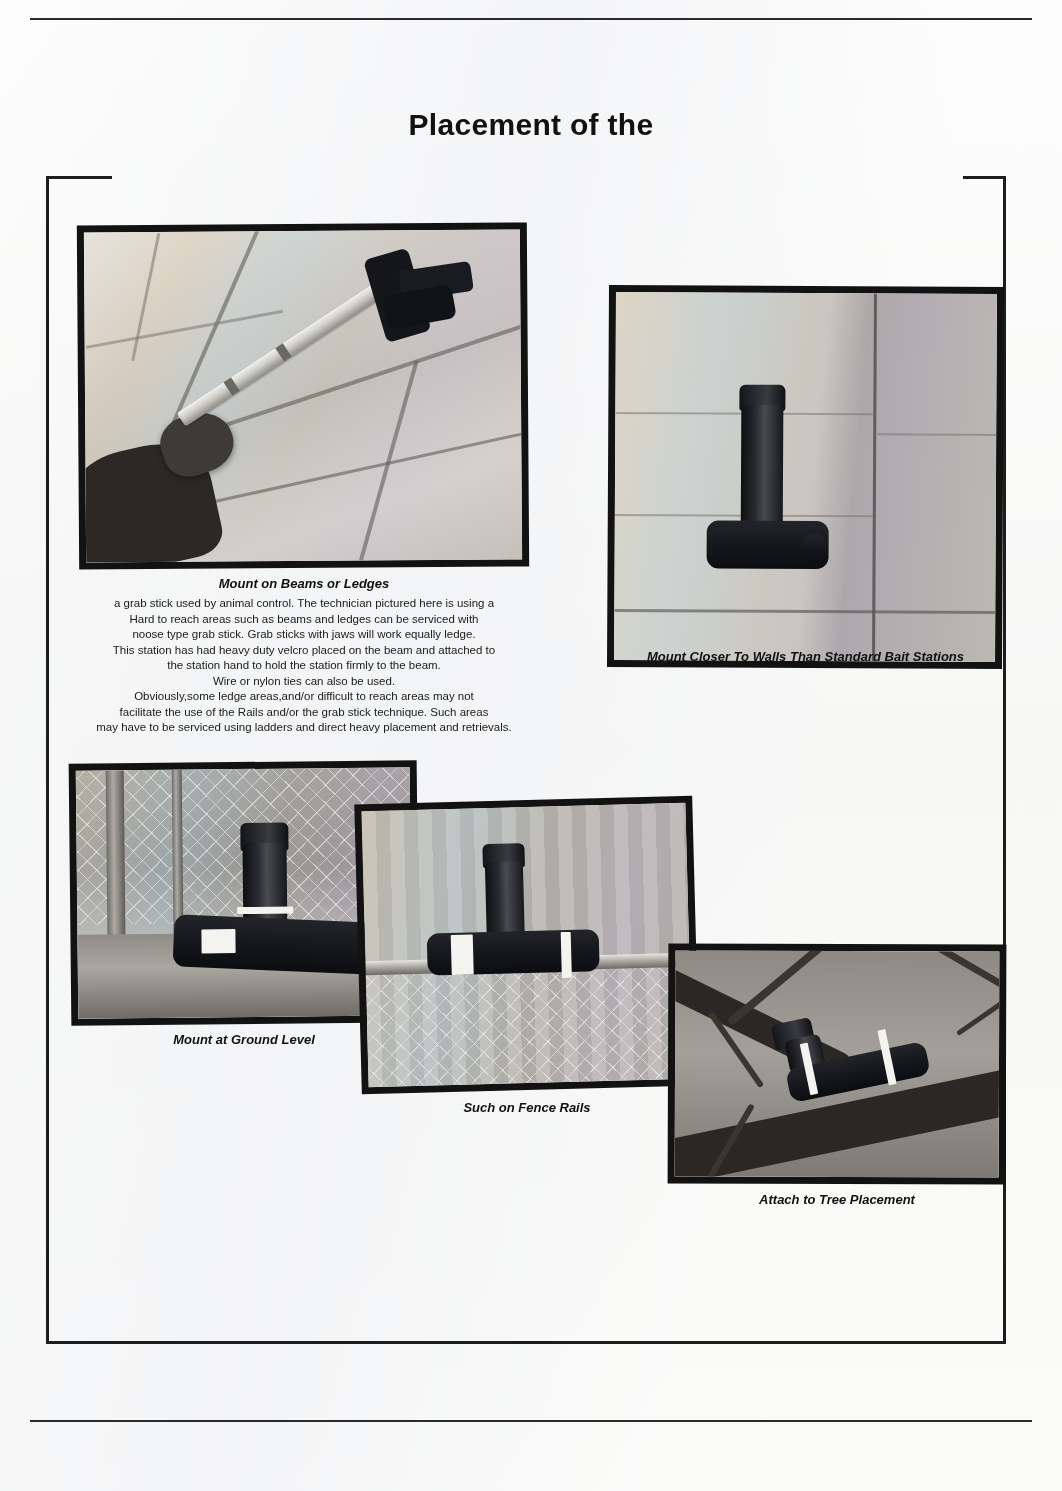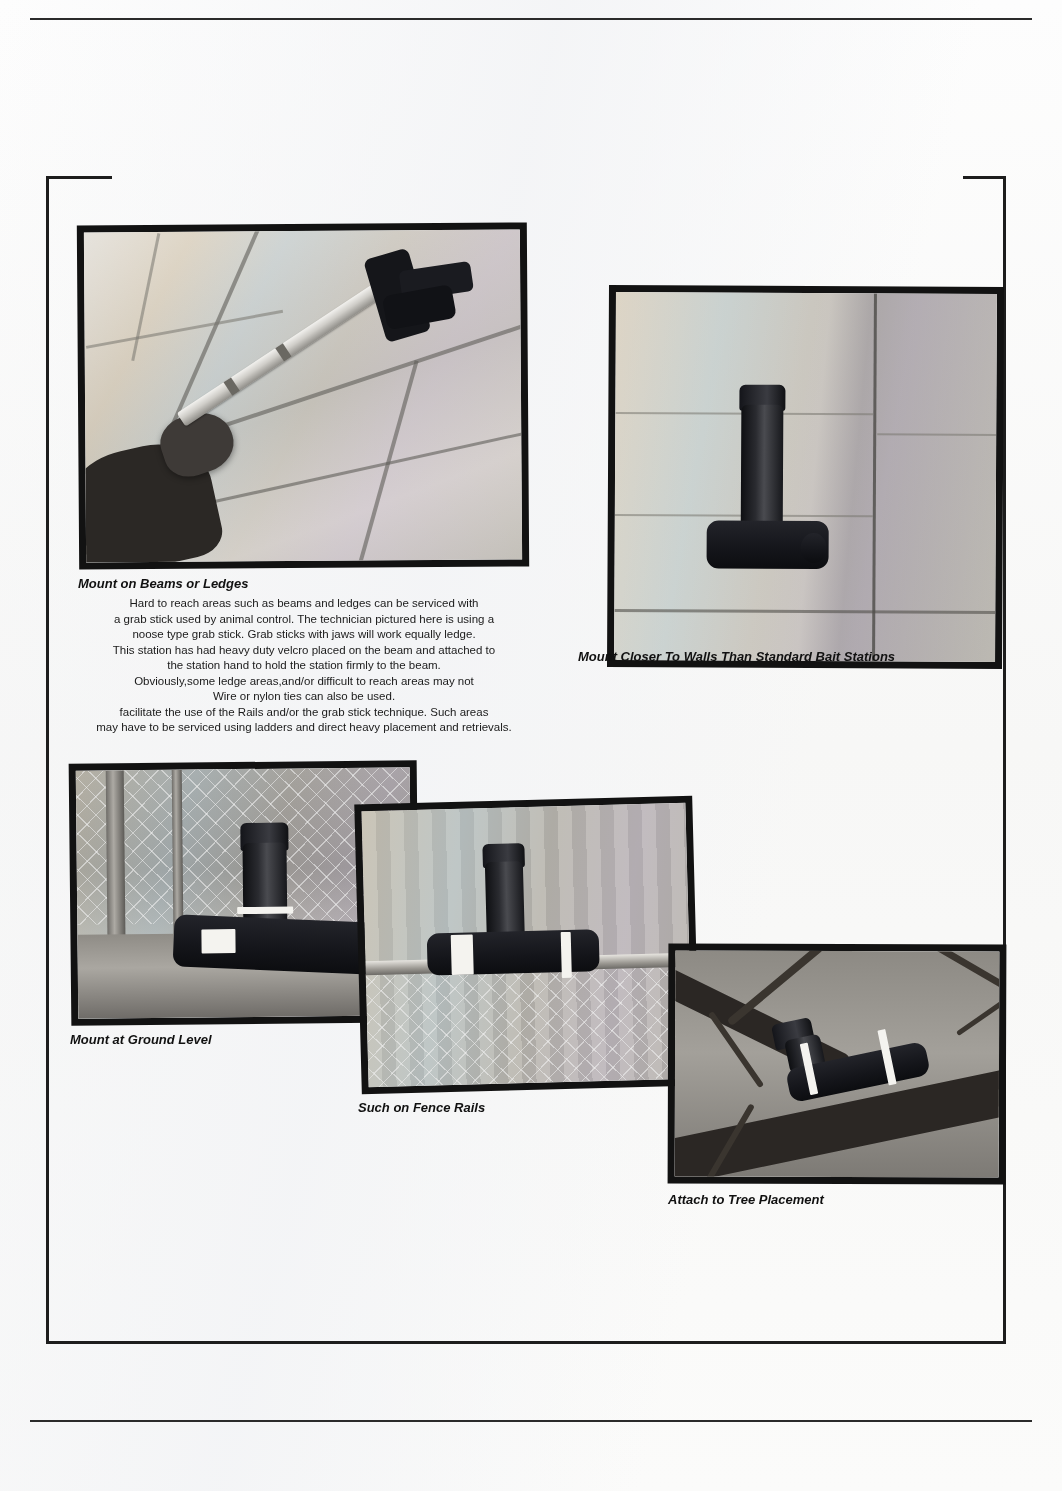--- a/index.html
+++ b/index.html
@@ -103,21 +103,21 @@
     position: absolute;
     left: 0; top: 0; right: 0; bottom: 0;
     overflow: hidden;
   }
   .caption {
     position: absolute;
     font-size: 13px;
     font-weight: bold;
     font-style: italic;
     color: #111;
-    text-align: left;
+    text-align: center;
   }
 
   
   #photo-beams {
     left: 78px; top: 224px;
     width: 450px; height: 344px;
     transform: rotate(-0.4deg);
   }
   #photo-beams .inner {
     background:
@@ -324,20 +324,21 @@
   <div class="scan-rule top"></div>
   <div class="scan-rule bottom"></div>
 
   <div class="frame-top-left"></div>
   <div class="frame-top-right"></div>
   <div class="frame-left"></div>
   <div class="frame-right"></div>
   <div class="frame-bottom"></div>
 
   <div class="title-block">
+    <div class="title-line1">Placement of the</div>
   </div>
 
   <div class="photo" id="photo-beams">
     <div class="inner">
       <div class="seam" style="left:-40px; top:250px; width:560px; height:4px; transform:rotate(-18deg);"></div>
       <div class="seam" style="left:-20px; top:300px; width:540px; height:3px; transform:rotate(-12deg);"></div>
       <div class="seam" style="left:180px; top:-20px; width:4px; height:420px; transform:rotate(24deg);"></div>
       <div class="seam" style="left:330px; top:130px; width:4px; height:290px; transform:rotate(16deg);"></div>
       <div class="tile-line" style="left:0; top:96px; width:200px; height:3px; transform:rotate(-10deg);"></div>
       <div class="tile-line" style="left:60px; top:0; width:3px; height:130px; transform:rotate(12deg);"></div>
@@ -349,27 +350,27 @@
         <div class="pole-band" style="left:118px; top:0;"></div>
       </div>
       <div class="grabhead"></div>
       <div class="grabhead2"></div>
       <div class="grab-station"></div>
     </div>
   </div>
   <div class="caption" style="left:78px; top:576px; width:452px;">Mount on Beams or Ledges</div>
 
   <div class="body-text">
+    <p>a grab stick used by animal control. The technician pictured here is using a</p>
     <p>Hard to reach areas such as beams and ledges can be serviced with</p>
-    <p>a grab stick used by animal control. The technician pictured here is using a</p>
     <p>noose type grab stick. Grab sticks with jaws will work equally ledge.</p>
     <p>This station has had heavy duty velcro placed on the beam and attached to</p>
     <p>the station hand to hold the station firmly to the beam.</p>
+    <p>Wire or nylon ties can also be used.</p>
     <p>Obviously,some ledge areas,and/or difficult to reach areas may not</p>
-    <p>Wire or nylon ties can also be used.</p>
     <p>facilitate the use of the Rails and/or the grab stick technique. Such areas</p>
     <p>may have to be serviced using ladders and direct heavy placement and retrievals.</p>
   </div>
 
   <div class="photo" id="photo-wall">
     <div class="inner">
       <div class="wall-corner"></div>
       <div class="floor-line"></div>
       <div class="tile-line" style="left:0; top:120px; width:258px; height:2px;"></div>
       <div class="tile-line" style="left:0; top:222px; width:258px; height:2px;"></div>

